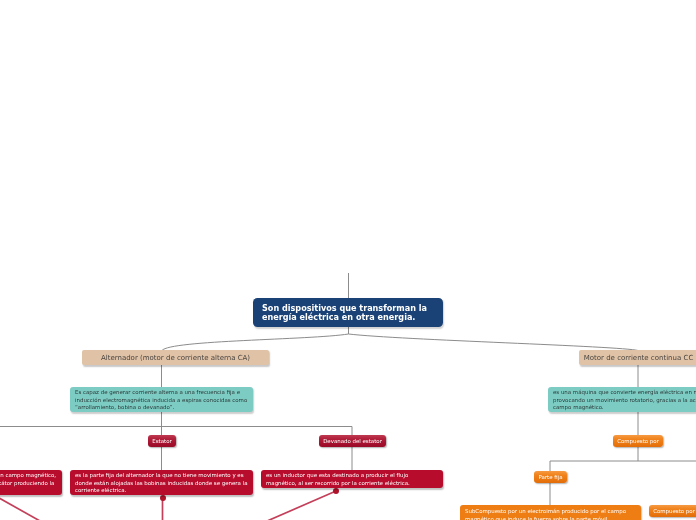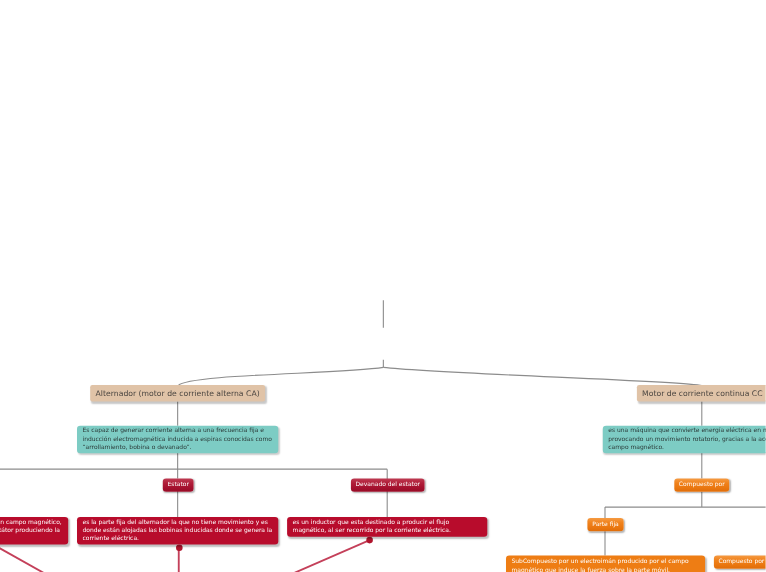--- a/index.html
+++ b/index.html
@@ -72,22 +72,25 @@
       <path d="M550,483 L550,505"></path>
     </g>
     <g fill="none" stroke="#c4405a" stroke-width="1.7">
       <path d="M-80,453.5 L45,523.8"></path>
       <path d="M162.5,497.5 L162.5,528"></path>
       <path d="M336,491 L266,521.5"></path>
     </g>
   </svg>
 
 
+  <div class="node n-blue" style="left:253px;top:298px;width:190px;height:29px;">
+    <span class="txt">Son dispositivos que transforman la energía eléctrica en otra energia.</span>
+  </div>
 
-  <div class="node n-peach" style="left:82px;top:350px;width:159px;height:15px;">
+  <div class="node n-peach" style="left:82px;top:350px;width:187px;height:15px;">
     <span class="txt">Alternador (motor de corriente alterna CA)</span>
   </div>
 
   <div class="node n-peach" style="left:579px;top:350px;width:119px;height:15px;">
     <span class="txt">Motor de corriente continua CC</span>
   </div>
 
   <div class="node n-teal" style="left:70px;top:387px;width:183px;height:25px;">
     <span class="txt">Es capaz de generar corriente alterna a una frecuencia fija e inducción electromagnética inducida a espiras conocidas como “arrollamiento, bobina o devanado”.</span>
   </div>

